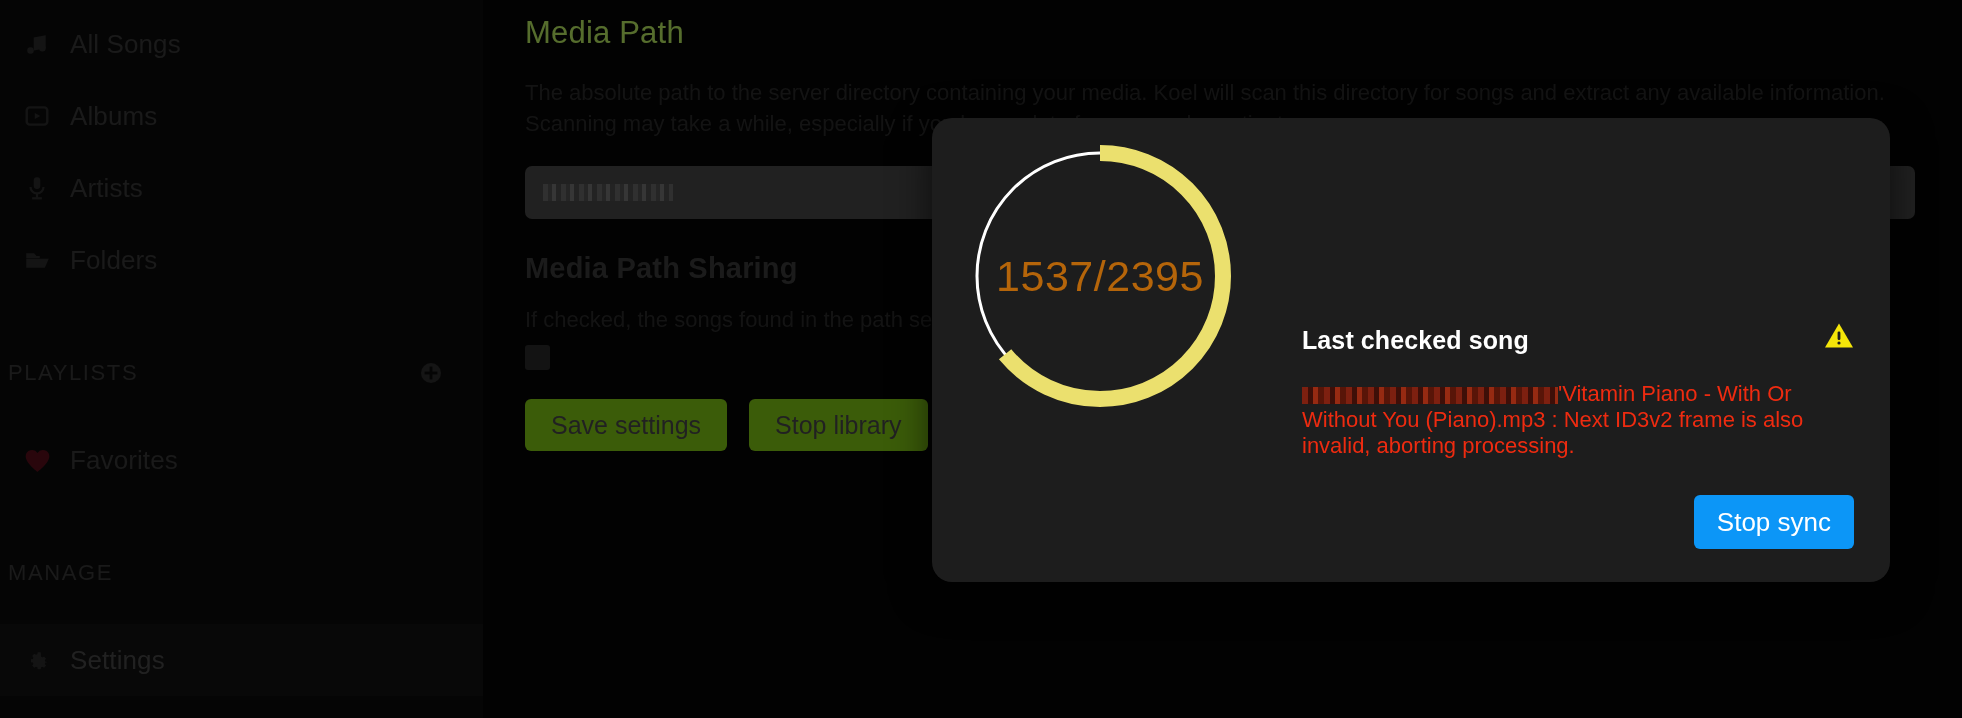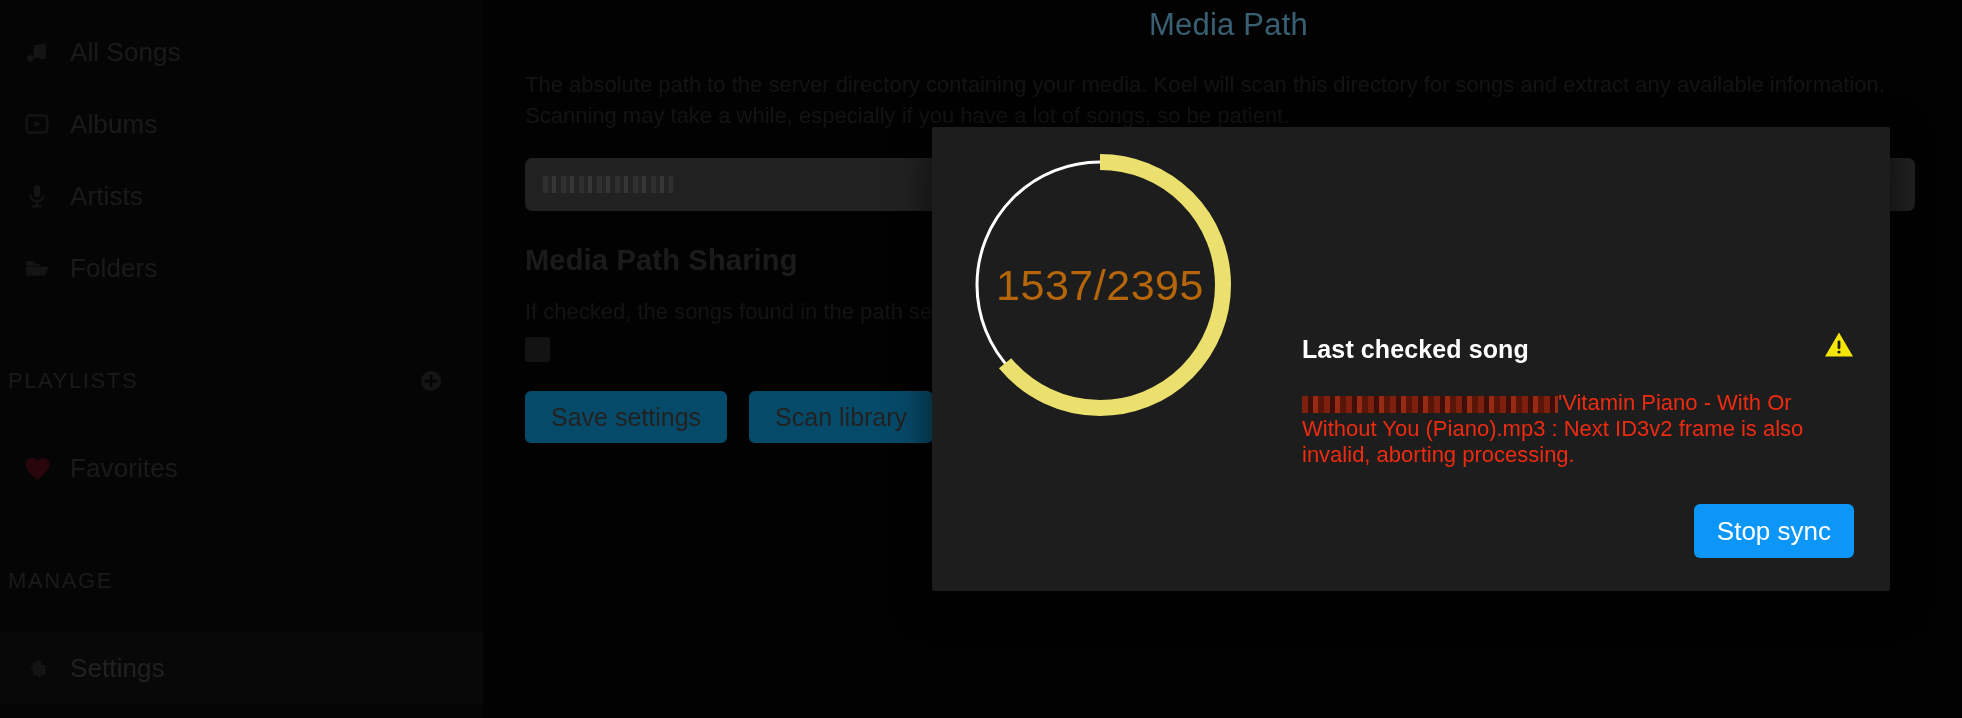--- a/index.html
+++ b/index.html
@@ -19,21 +19,21 @@
     display: flex;
   }
 
   
   #sidebar {
     position: relative;
     width: 483px;
     height: 718px;
     background: #0d0d0d;
     flex: 0 0 483px;
-    padding-top: 16px;
+    padding-top: 8px;
     overflow: hidden;
   }
   .nav-row {
     display: flex;
     align-items: center;
     height: 72px;
     padding-left: 8px;
     color: #3a3a3a;
     font-size: 26px;
     letter-spacing: .1px;
@@ -71,26 +71,25 @@
   
   #main {
     position: relative;
     flex: 1 1 auto;
     height: 718px;
     padding: 0 0 0 0;
     overflow: hidden;
   }
   .main-inner { padding: 0 30px 0 42px; }
   .m-title {
-    color: #7dd3fc;
+    color: #bef264;
     font-size: 31px;
     font-weight: 400;
-    padding-top: 7px;
+    padding-top: 15px;
     letter-spacing: .2px;
-    text-align: center;
   }
   .m-desc {
     color: #2c2c2c;
     font-size: 22px;
     line-height: 31px;
     padding-top: 26px;
     max-width: 1500px;
   }
   .path-input {
     margin-top: 27px;
@@ -124,21 +123,21 @@
   }
   .checkbox {
     margin-top: 12px;
     width: 25px;
     height: 25px;
     background: #2b2b2b;
     border-radius: 3px;
   }
   .btn-row { display: flex; gap: 22px; padding-top: 29px; }
   .btn-dim {
-    background: #0ea5e9;
+    background: #84cc16;
     color: #4b4b4b;
     border: none;
     border-radius: 6px;
     font-size: 25px;
     font-family: inherit;
     padding: 0 26px;
     height: 52px;
     line-height: 52px;
   }
 
@@ -151,24 +150,23 @@
   }
 
   
   #modal {
     position: absolute;
     left: 932px;
     top: 118px;
     width: 958px;
     height: 464px;
     background: #1d1d1d;
-    border-radius: 2px;
+    border-radius: 20px;
     box-shadow: 0 10px 40px rgba(0,0,0,.65);
     overflow: hidden;
-    margin-top: 9px;
   }
   .ring-wrap {
     position: absolute;
     left: 28px;
     top: 18px;
     width: 280px;
     height: 280px;
   }
   .ring-wrap svg { display:block; }
   .ring-text {
@@ -355,21 +353,21 @@
         <span class="redact"></span>
       </div>
 
       <h2 class="m-title2">Media Path Sharing</h2>
       <p class="m-desc2">If checked, the songs found in the path set above are visible to all users. Otherwise, only you will be able to see these songs.</p>
 
       <div class="checkbox"></div>
 
       <div class="btn-row">
         <button class="btn-dim">Save settings</button>
-        <button class="btn-dim">Scan library</button>
+        <button class="btn-dim">Stop library</button>
       </div>
     </div>
   </section>
 
   <div id="scrim"></div>
 
   <div id="modal">
 
     <div class="ring-wrap">
       <svg width="280" height="280" viewBox="0 0 280 280">

